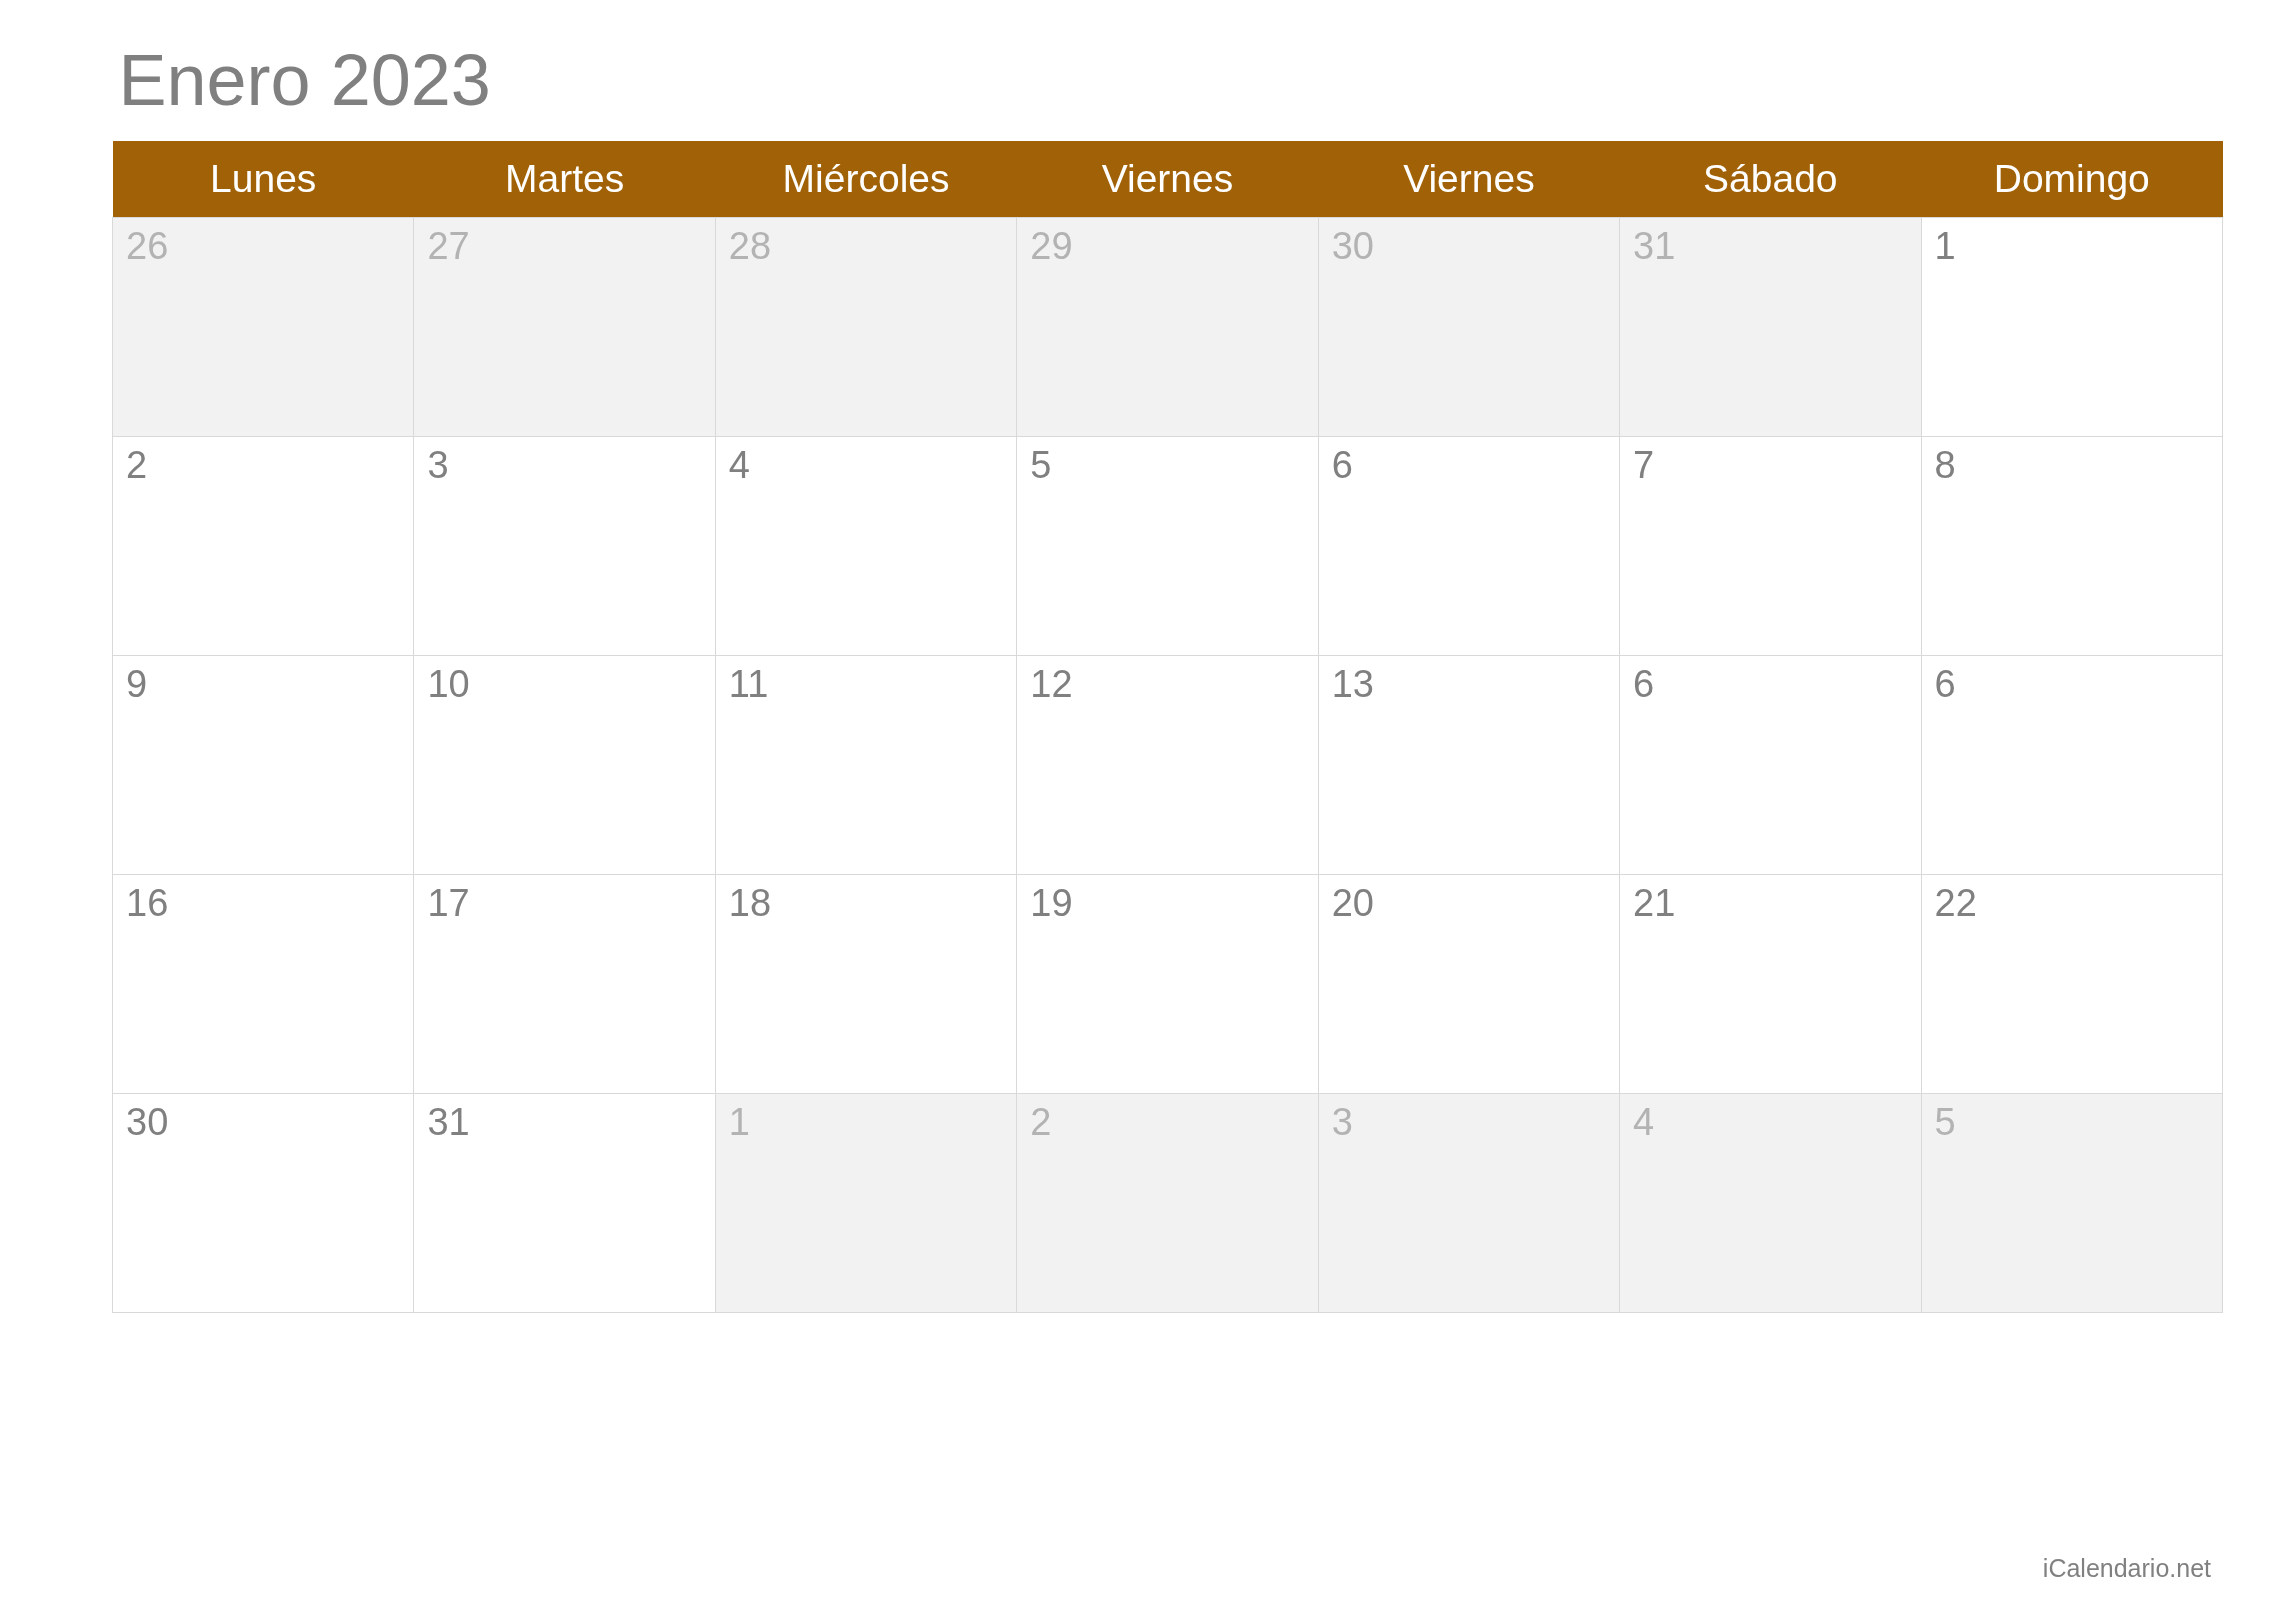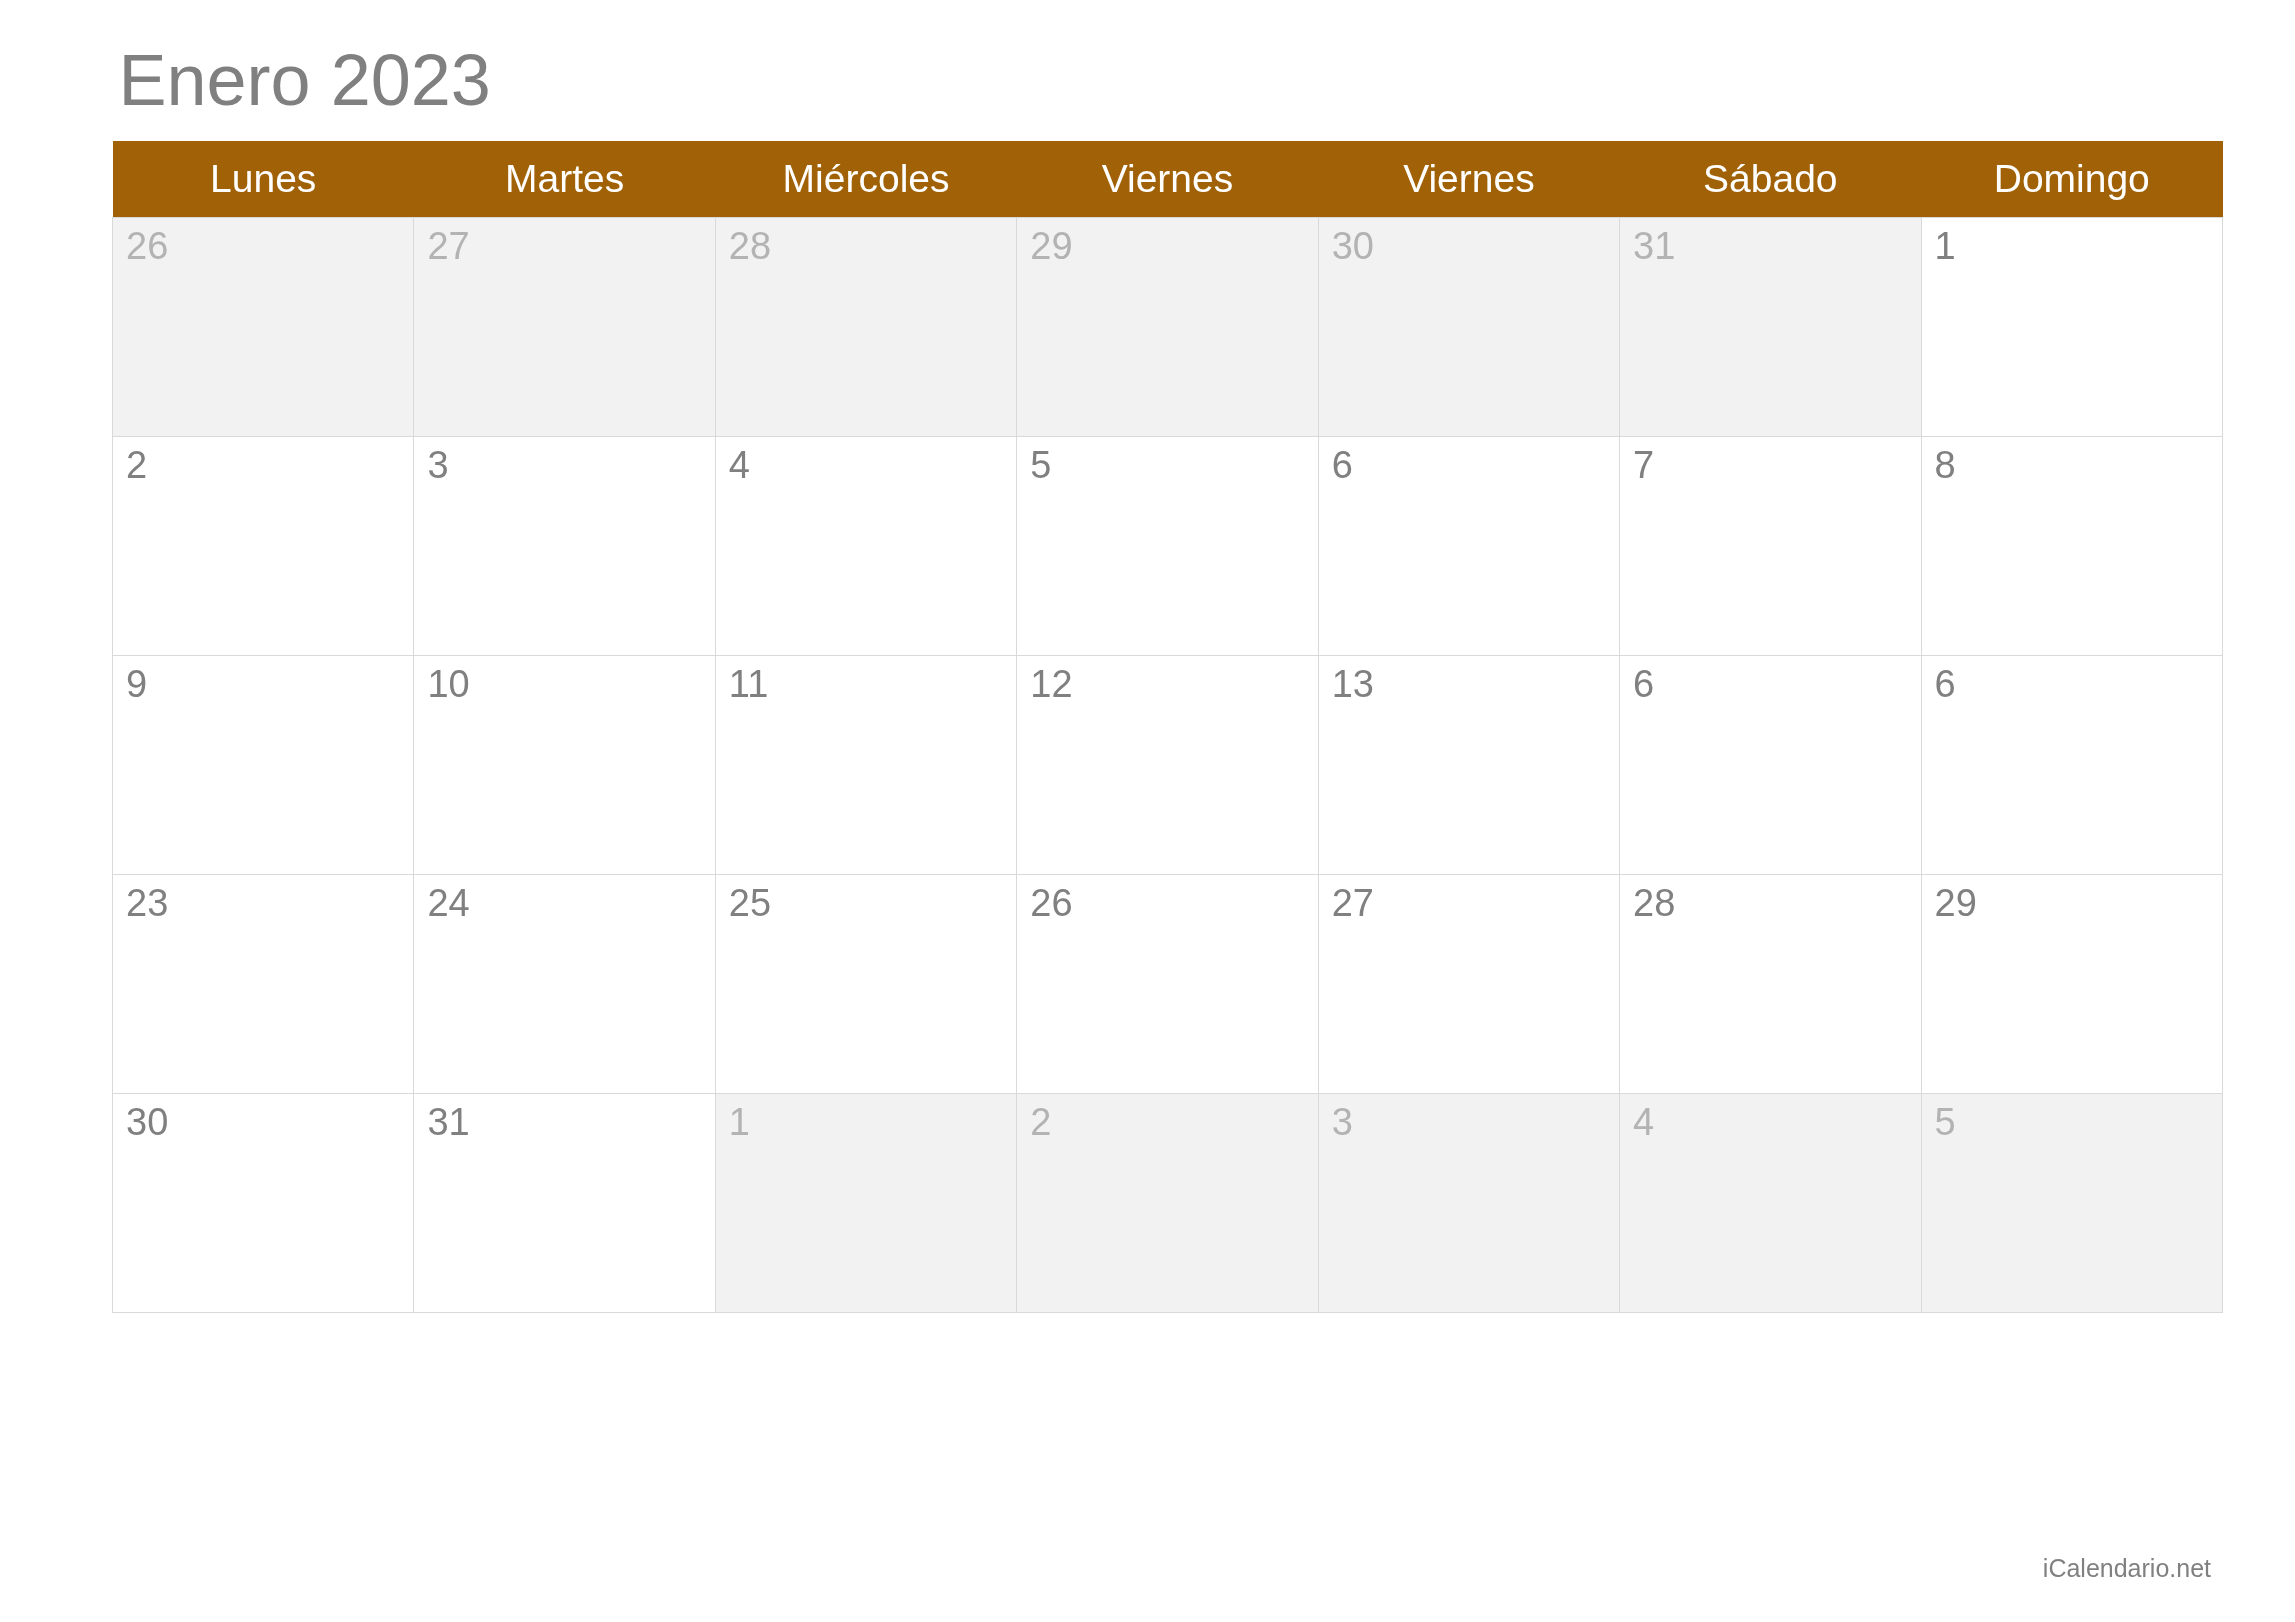--- a/index.html
+++ b/index.html
@@ -99,27 +99,27 @@
         <tr>
           <td><span>9</span></td>
           <td><span>10</span></td>
           <td><span>11</span></td>
           <td><span>12</span></td>
           <td><span>13</span></td>
           <td><span>6</span></td>
           <td><span>6</span></td>
         </tr>
         <tr>
-          <td><span>23</span></td>
-          <td><span>24</span></td>
-          <td><span>25</span></td>
-          <td><span>26</span></td>
-          <td><span>27</span></td>
-          <td><span>28</span></td>
-          <td><span>29</span></td>
+          <td><span>16</span></td>
+          <td><span>17</span></td>
+          <td><span>18</span></td>
+          <td><span>19</span></td>
+          <td><span>20</span></td>
+          <td><span>21</span></td>
+          <td><span>22</span></td>
         </tr>
         <tr>
           <td><span>30</span></td>
           <td><span>31</span></td>
           <td class="other-month"><span>1</span></td>
           <td class="other-month"><span>2</span></td>
           <td class="other-month"><span>3</span></td>
           <td class="other-month"><span>4</span></td>
           <td class="other-month"><span>5</span></td>
         </tr>

